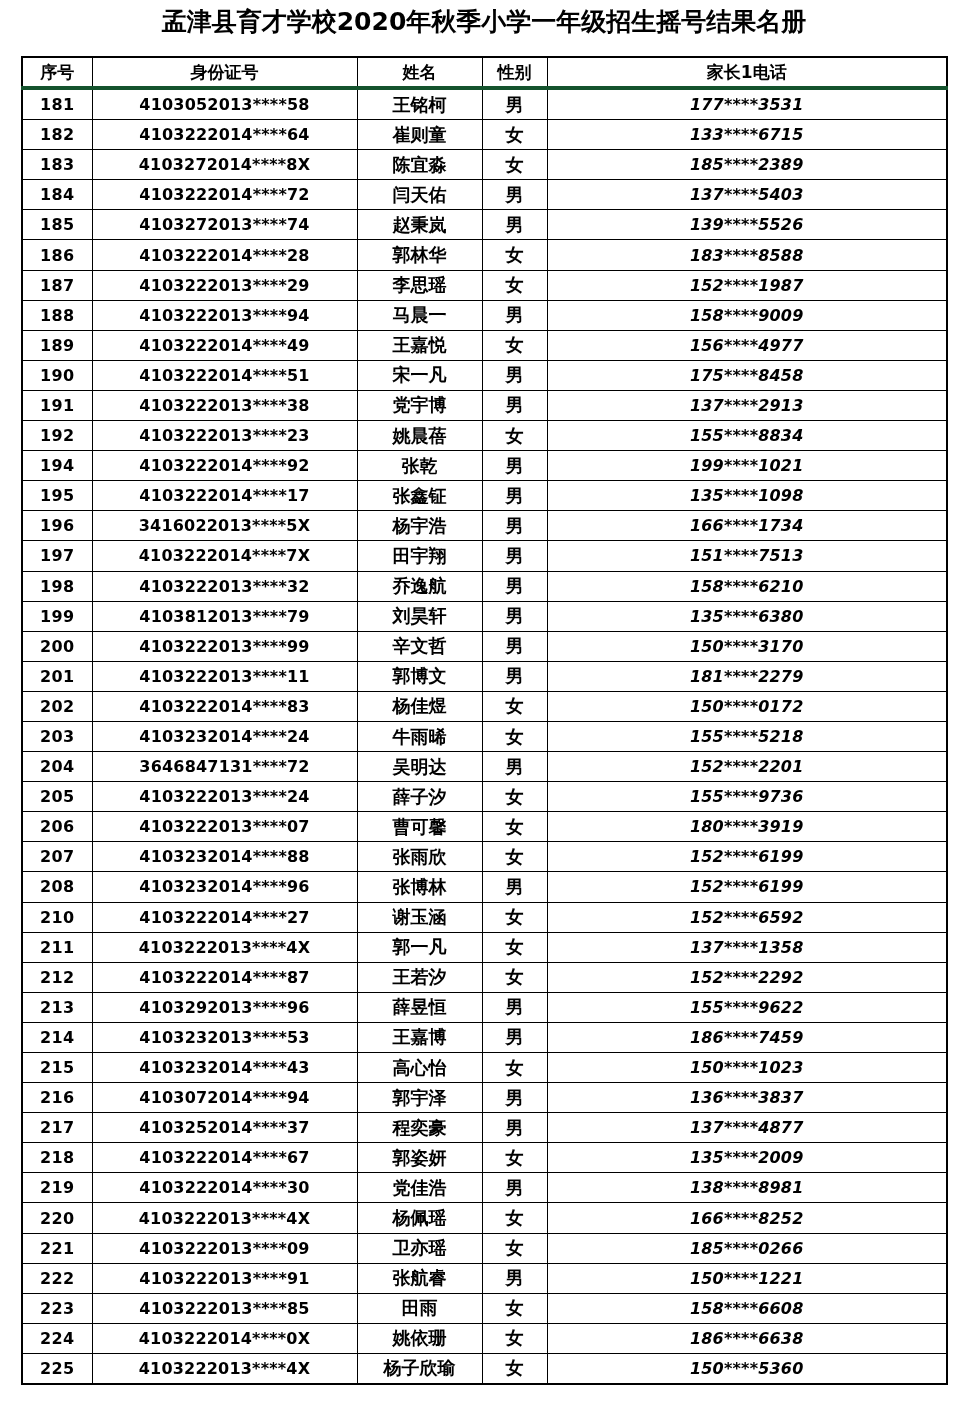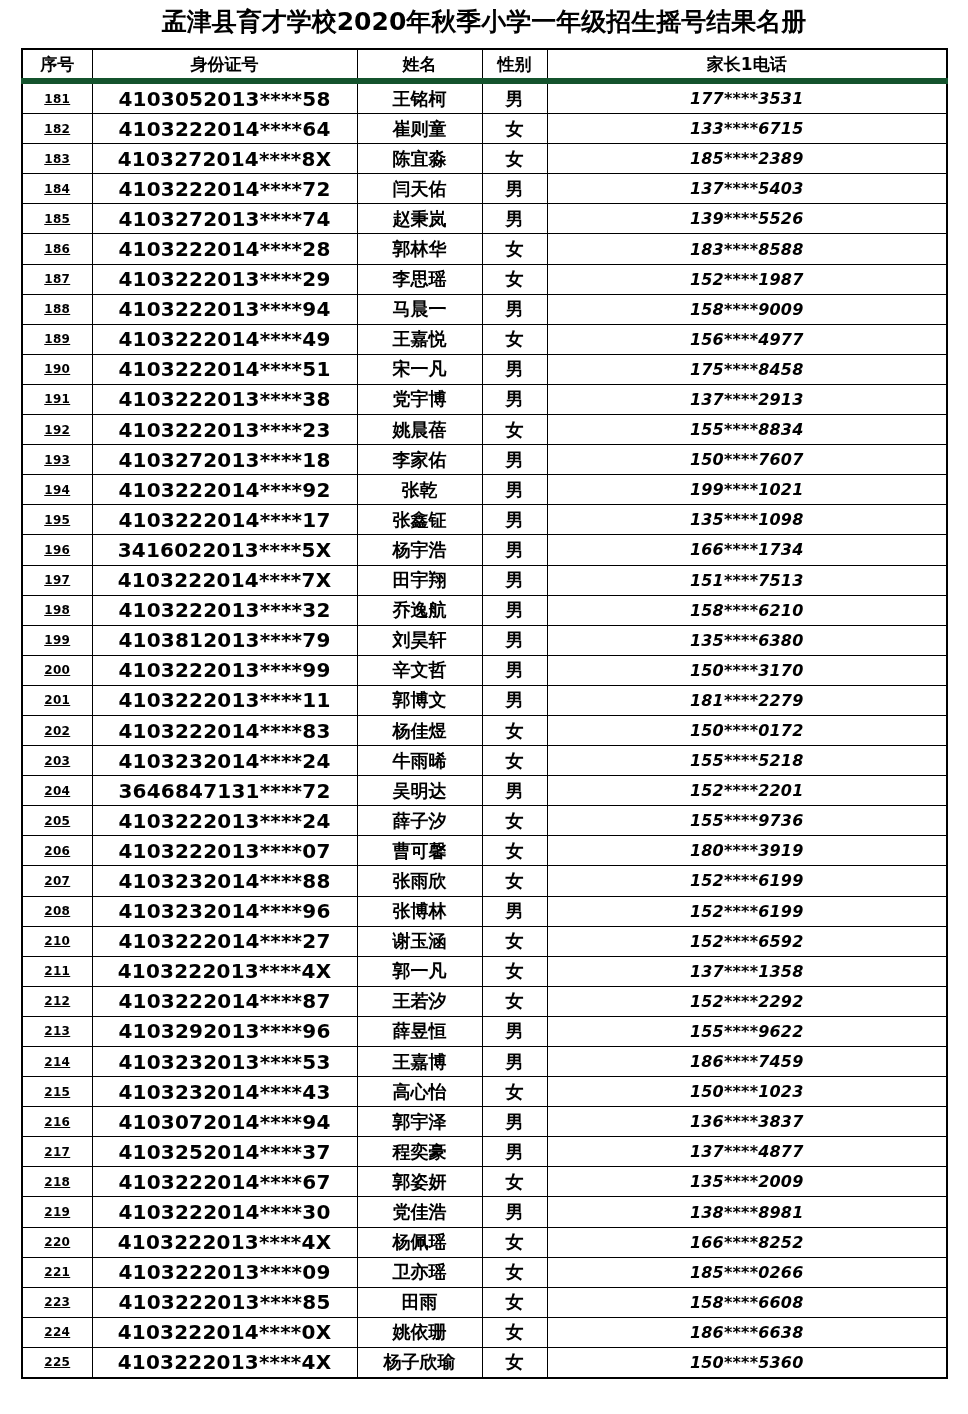--- a/index.html
+++ b/index.html
@@ -19,21 +19,21 @@
     width: 968px;
     height: 1414px;
     box-sizing: border-box;
   }
   .doc-title {
     text-align: center;
     font-size: 25px;
     font-weight: bold;
     letter-spacing: 0px;
     line-height: 44px;
-    height: 48px;
+    height: 56px;
     margin: 0;
     padding: 0;
     white-space: nowrap;
     font-family: "DejaVu Sans", "Liberation Sans", sans-serif;
   }
   .table-wrap {
     padding: 0 22px 0 21px;
     box-sizing: border-box;
   }
   table.roster {
@@ -53,33 +53,32 @@
     text-align: center;
     vertical-align: middle;
     padding: 0;
     overflow: hidden;
     white-space: nowrap;
   }
   table.roster thead th {
     height: 28px;
     font-size: 17px;
     font-weight: bold;
-    border-bottom: 6px solid #14532d;
+    border-bottom: 4px solid #14532d;
   }
   table.roster tbody td {
     height: 29.1px;
   }
   td.seq {
-    font-size: 12px;
+    font-size: 16px;
     font-weight: bold;
     letter-spacing: 0.3px;
-    text-decoration: underline;
   }
   td.idno {
-    font-size: 20px;
+    font-size: 16px;
     font-weight: bold;
     letter-spacing: 0.2px;
   }
   td.name {
     font-size: 18px;
     font-weight: bold;
     letter-spacing: 0px;
   }
   td.sex {
     font-size: 18px;
@@ -196,27 +195,20 @@
             <td class="phone">137****2913</td>
           </tr>
           <tr>
             <td class="seq">192</td>
             <td class="idno">4103222013****23</td>
             <td class="name">姚晨蓓</td>
             <td class="sex">女</td>
             <td class="phone">155****8834</td>
           </tr>
           <tr>
-            <td class="seq">193</td>
-            <td class="idno">4103272013****18</td>
-            <td class="name">李家佑</td>
-            <td class="sex">男</td>
-            <td class="phone">150****7607</td>
-          </tr>
-          <tr>
             <td class="seq">194</td>
             <td class="idno">4103222014****92</td>
             <td class="name">张乾</td>
             <td class="sex">男</td>
             <td class="phone">199****1021</td>
           </tr>
           <tr>
             <td class="seq">195</td>
             <td class="idno">4103222014****17</td>
             <td class="name">张鑫钲</td>
@@ -392,20 +384,27 @@
             <td class="phone">166****8252</td>
           </tr>
           <tr>
             <td class="seq">221</td>
             <td class="idno">4103222013****09</td>
             <td class="name">卫亦瑶</td>
             <td class="sex">女</td>
             <td class="phone">185****0266</td>
           </tr>
           <tr>
+            <td class="seq">222</td>
+            <td class="idno">4103222013****91</td>
+            <td class="name">张航睿</td>
+            <td class="sex">男</td>
+            <td class="phone">150****1221</td>
+          </tr>
+          <tr>
             <td class="seq">223</td>
             <td class="idno">4103222013****85</td>
             <td class="name">田雨</td>
             <td class="sex">女</td>
             <td class="phone">158****6608</td>
           </tr>
           <tr>
             <td class="seq">224</td>
             <td class="idno">4103222014****0X</td>
             <td class="name">姚依珊</td>

